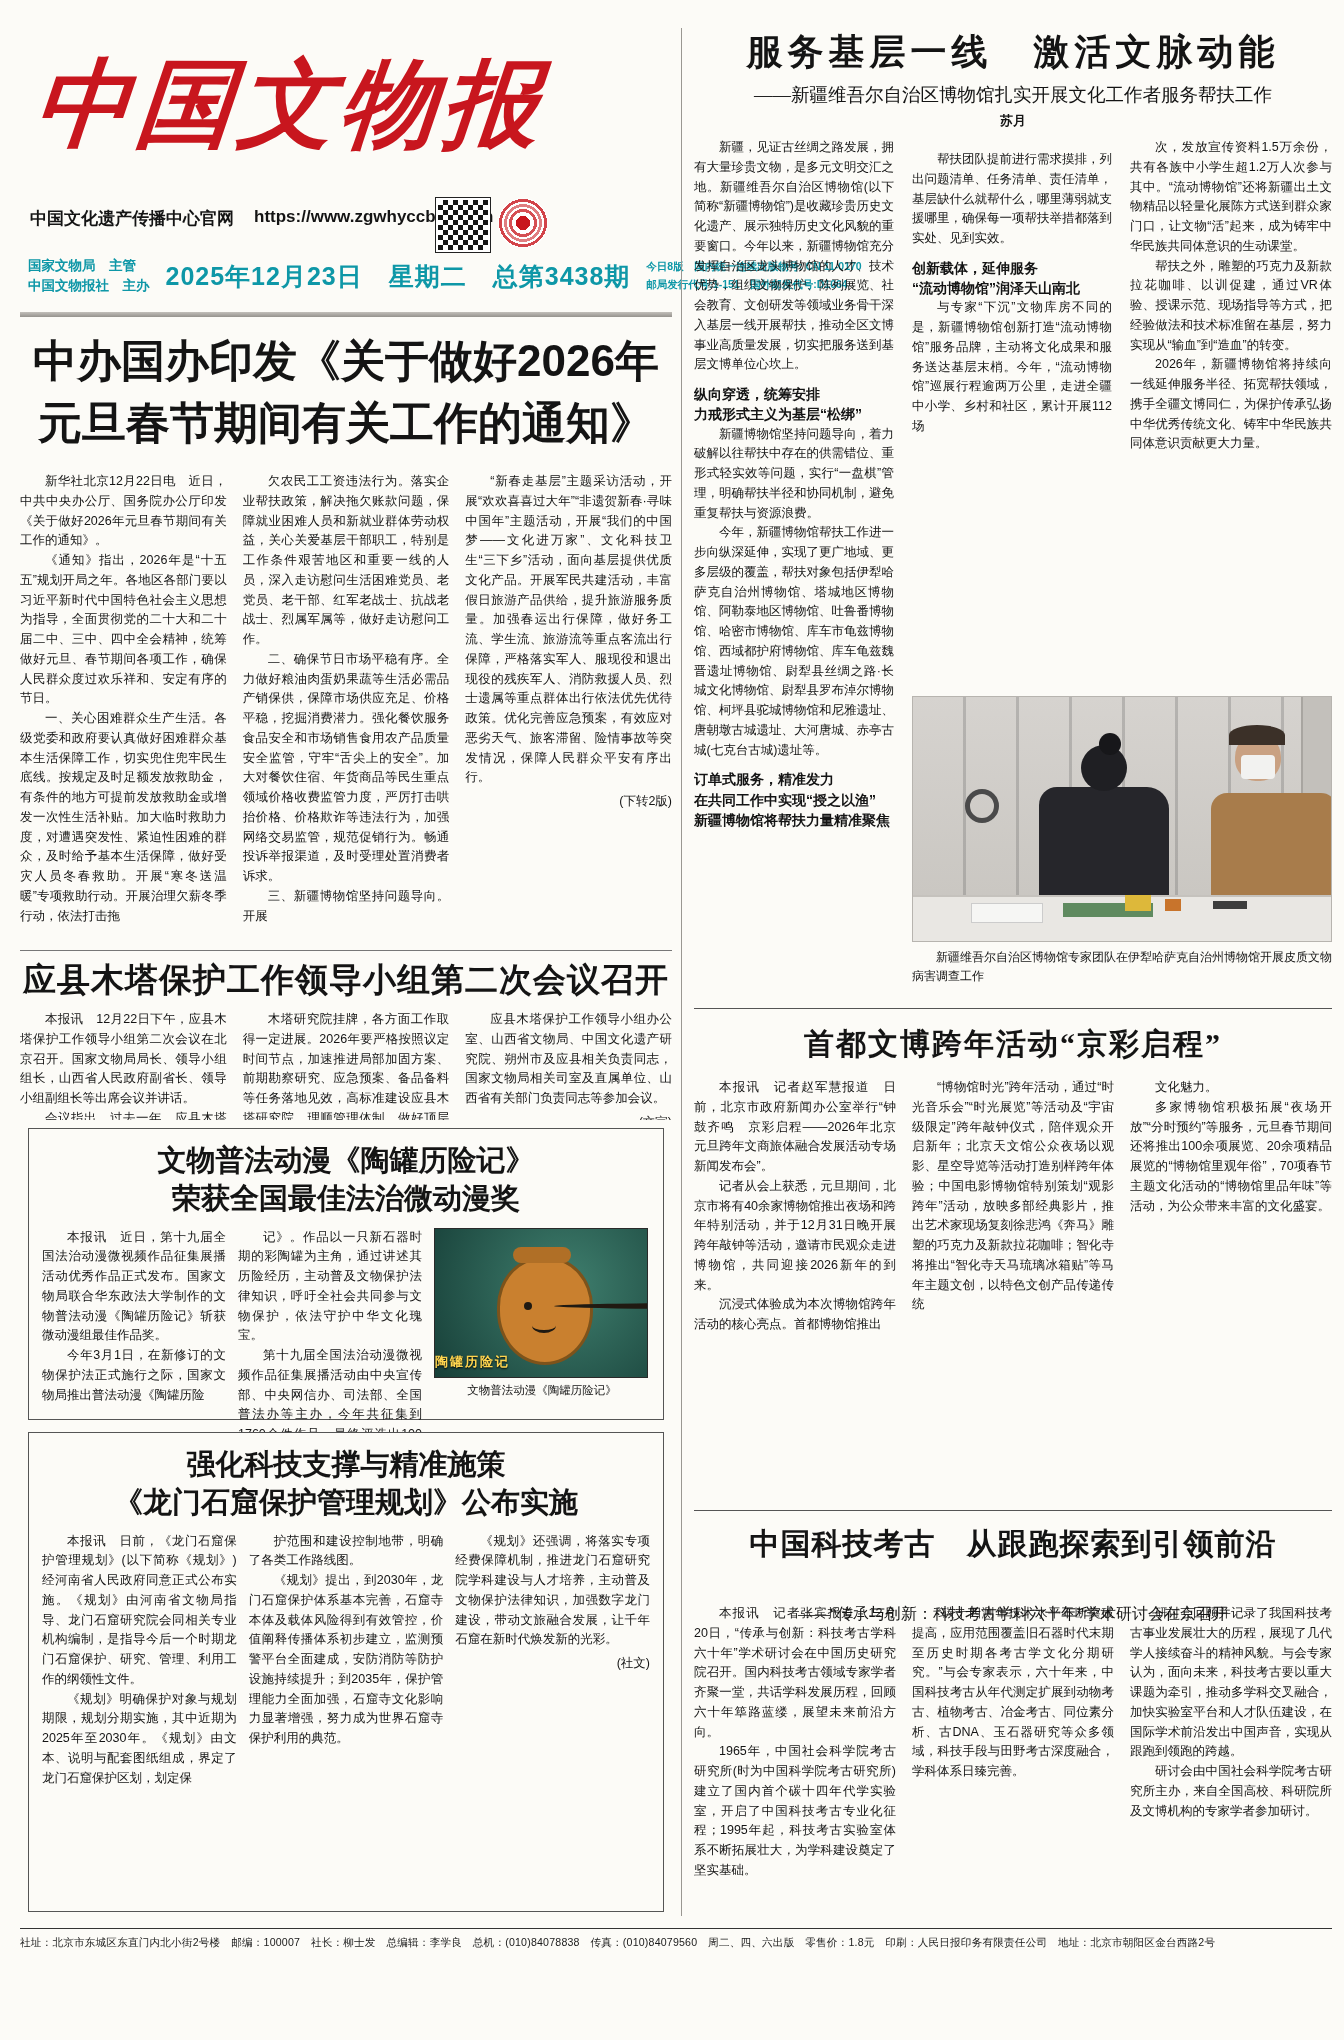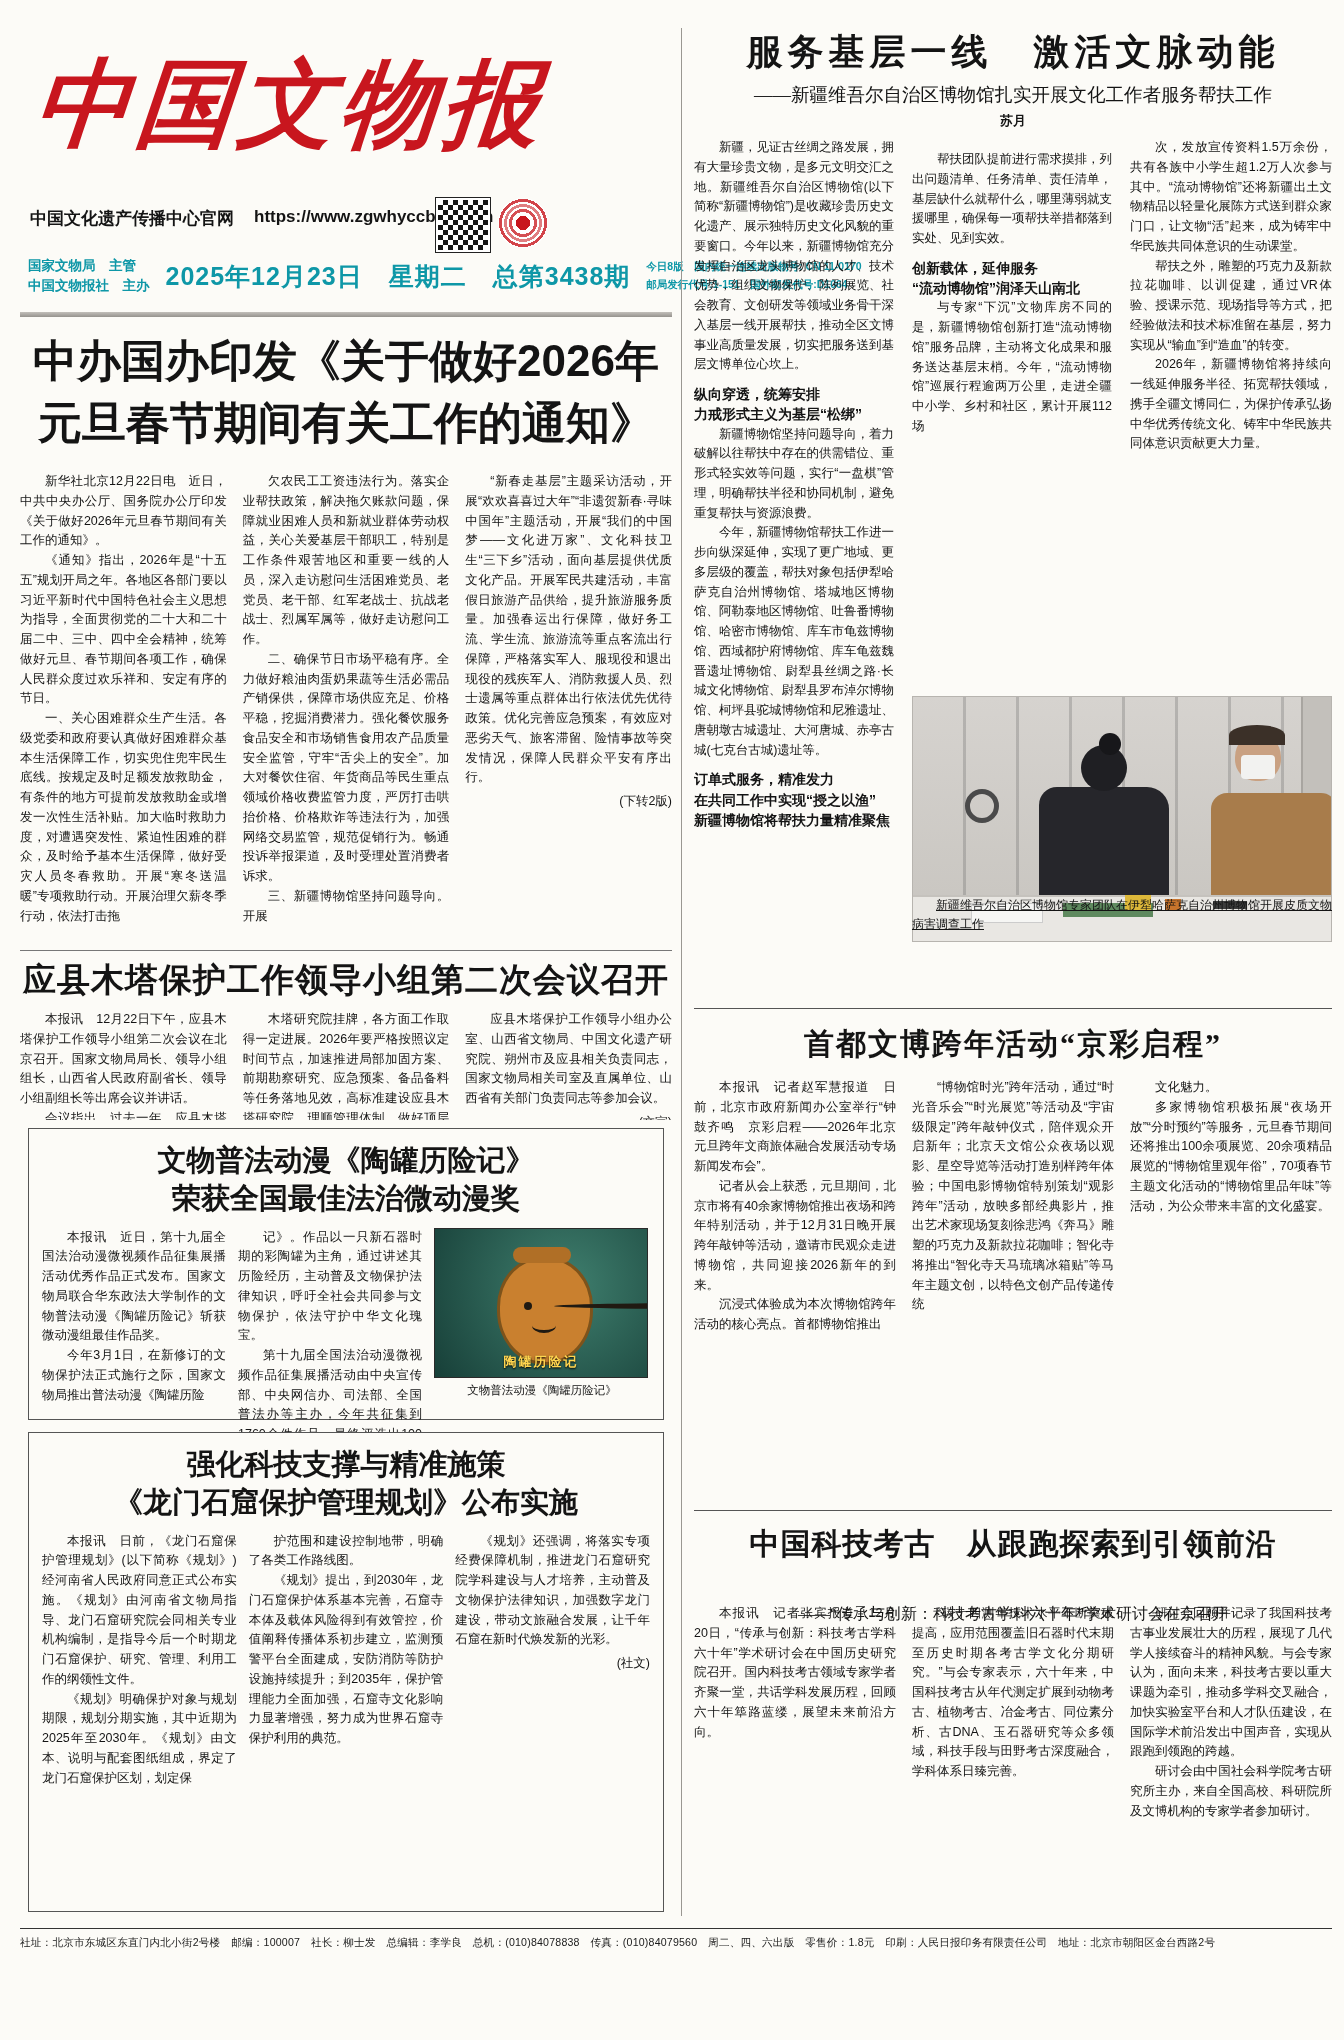--- a/index.html
+++ b/index.html
@@ -40,21 +40,21 @@
   .box-hl{font-family:"Liberation Serif","DejaVu Serif",serif;font-size:29px;font-weight:bold;text-align:center;line-height:1.32;margin:4px 0 10px;}
   .box-body{display:flex;gap:12px;overflow:hidden;}
   .box-body .tcol{flex:1;overflow:hidden;}
   .cartoon-wrap{width:216px;flex:0 0 216px;}
   .cartoon{position:relative;width:214px;height:150px;background:radial-gradient(circle at 62% 38%, #3f7f6e, #173f38);overflow:hidden;border:1px solid #2a2a2a;box-sizing:border-box;}
   .pot{position:absolute;left:62px;top:28px;width:90px;height:102px;background:#c9802f;border:3px solid #7d531b;border-radius:46% 46% 50% 50%;}
   .pot-rim{position:absolute;left:78px;top:18px;width:58px;height:16px;background:#b06f26;border-radius:8px;}
   .pot-eye{position:absolute;width:8px;height:8px;background:#201a12;border-radius:50%;top:42px;}
   .pot-eye.l{left:24px;} .pot-eye.r{left:54px;}
   .pot-mouth{position:absolute;left:32px;top:58px;width:24px;height:12px;border-bottom:3px solid #201a12;border-radius:50%;}
-  .cartoon-title{position:absolute;left:0;bottom:6px;width:100%;text-align:center;color:#ffd54f;font-size:13px;font-weight:bold;letter-spacing:2px;text-shadow:0 1px 2px #000;}
+  .cartoon-title{position:absolute;left:0;bottom:6px;width:100%;text-align:left;color:#ffd54f;font-size:13px;font-weight:bold;letter-spacing:2px;text-shadow:0 1px 2px #000;}
   .img-caption{font-size:11.5px;line-height:1.5;margin-top:4px;text-align:center;}
   
   .v-div{left:681px;top:28px;width:1px;height:1888px;background:#9a9792;}
   
   .r{left:694px;width:638px;}
   .a1-hl{top:28px;font-family:"Liberation Serif","DejaVu Serif",serif;font-size:36px;font-weight:bold;text-align:center;letter-spacing:5px;white-space:nowrap;}
   .a1-sub{top:82px;font-size:18.5px;text-align:center;font-family:"Liberation Serif","DejaVu Serif",serif;}
   .a1-byline{top:112px;font-size:13px;text-align:center;font-weight:bold;}
   .a1-colA{left:694px;top:138px;width:200px;height:860px;overflow:hidden;}
   .a1-colB{left:912px;top:150px;width:200px;height:552px;overflow:hidden;}
@@ -65,21 +65,21 @@
   .shelf-r{position:absolute;left:388px;top:0;width:32px;height:200px;background:#c3c0bb;border-left:2px solid #a8a5a0;}
   .pl-head{position:absolute;left:168px;top:48px;width:46px;height:46px;background:#1f1f23;border-radius:50%;}
   .pl-bun{position:absolute;left:186px;top:36px;width:22px;height:22px;background:#17171a;border-radius:50%;}
   .pl-body{position:absolute;left:126px;top:90px;width:130px;height:156px;background:#26262b;border-radius:18px 22px 0 0;}
   .pr-body{position:absolute;left:298px;top:96px;width:126px;height:150px;background:#a87c4b;border-radius:16px 16px 0 0;}
   .pr-head{position:absolute;left:322px;top:36px;width:46px;height:48px;background:#c9a182;border-radius:50% 50% 45% 45%;}
   .pr-hair{position:absolute;left:316px;top:28px;width:56px;height:20px;background:#3b3028;border-radius:50% 50% 0 0;}
   .pr-mask{position:absolute;left:328px;top:58px;width:34px;height:24px;background:#f2f2f0;border-radius:4px;}
   .ph-table{position:absolute;left:0;top:198px;width:420px;height:48px;background:#e9e7e3;border-top:2px solid #c5c2bd;}
   .it{position:absolute;}
-  .photo-caption{left:912px;top:896px;width:420px;font-size:12px;line-height:1.55;text-align:justify;text-indent:2em;text-decoration:underline;}
+  .photo-caption{left:912px;top:948px;width:420px;font-size:12px;line-height:1.55;text-align:justify;text-indent:2em;}
   .r-sep1{left:694px;top:1008px;width:638px;border-top:1px solid #555;}
   .a2-hl{top:1024px;font-family:"Liberation Serif","DejaVu Serif",serif;font-size:30px;font-weight:bold;text-align:center;letter-spacing:2px;}
   .a2-body{left:694px;top:1078px;width:638px;height:418px;}
   .r-sep2{left:694px;top:1510px;width:638px;border-top:1px solid #555;}
   .a3-hl{top:1524px;font-size:30px;font-weight:bold;text-align:center;letter-spacing:1px;}
   .a3-sub{top:1568px;font-size:16px;text-align:center;font-family:"Liberation Serif","DejaVu Serif",serif;margin-top:36px;}
   .a3-body{left:694px;top:1604px;width:638px;height:310px;}
   
   .footer{left:20px;top:1928px;width:1312px;border-top:1.5px solid #333;padding-top:7px;font-size:10.6px;letter-spacing:.2px;white-space:nowrap;color:#1a1a1a;}
 </style>
@@ -261,20 +261,21 @@
         <p>多家博物馆积极拓展“夜场开放”“分时预约”等服务，元旦春节期间还将推出100余项展览、20余项精品展览的“博物馆里观年俗”，70项春节主题文化活动的“博物馆里品年味”等活动，为公众带来丰富的文化盛宴。</p>
       </div>
   </div>
 
   <div class="abs r-sep2"></div>
   <div class="abs r a3-hl">中国科技考古　从跟跑探索到引领前沿</div>
   <div class="abs r a3-sub">——“传承与创新：科技考古学科六十年”学术研讨会在京召开</div>
   <div class="abs a3-body colrow bt">
     <div>
         <p>本报讯　记者张宾报道　12月20日，“传承与创新：科技考古学科六十年”学术研讨会在中国历史研究院召开。国内科技考古领域专家学者齐聚一堂，共话学科发展历程，回顾六十年筚路蓝缕，展望未来前沿方向。</p>
+        <p>1965年，中国社会科学院考古研究所(时为中国科学院考古研究所)建立了国内首个碳十四年代学实验室，开启了中国科技考古专业化征程；1995年起，科技考古实验室体系不断拓展壮大，为学科建设奠定了坚实基础。</p>
       </div>
     <div>
         <p>“碳十四测年技术水平不断突破提高，应用范围覆盖旧石器时代末期至历史时期各考古学文化分期研究。”与会专家表示，六十年来，中国科技考古从年代测定扩展到动物考古、植物考古、冶金考古、同位素分析、古DNA、玉石器研究等众多领域，科技手段与田野考古深度融合，学科体系日臻完善。</p>
       </div>
     <div>
         <p>研讨会回顾并记录了我国科技考古事业发展壮大的历程，展现了几代学人接续奋斗的精神风貌。与会专家认为，面向未来，科技考古要以重大课题为牵引，推动多学科交叉融合，加快实验室平台和人才队伍建设，在国际学术前沿发出中国声音，实现从跟跑到领跑的跨越。</p>
         <p>研讨会由中国社会科学院考古研究所主办，来自全国高校、科研院所及文博机构的专家学者参加研讨。</p>
       </div>
   </div>
 

